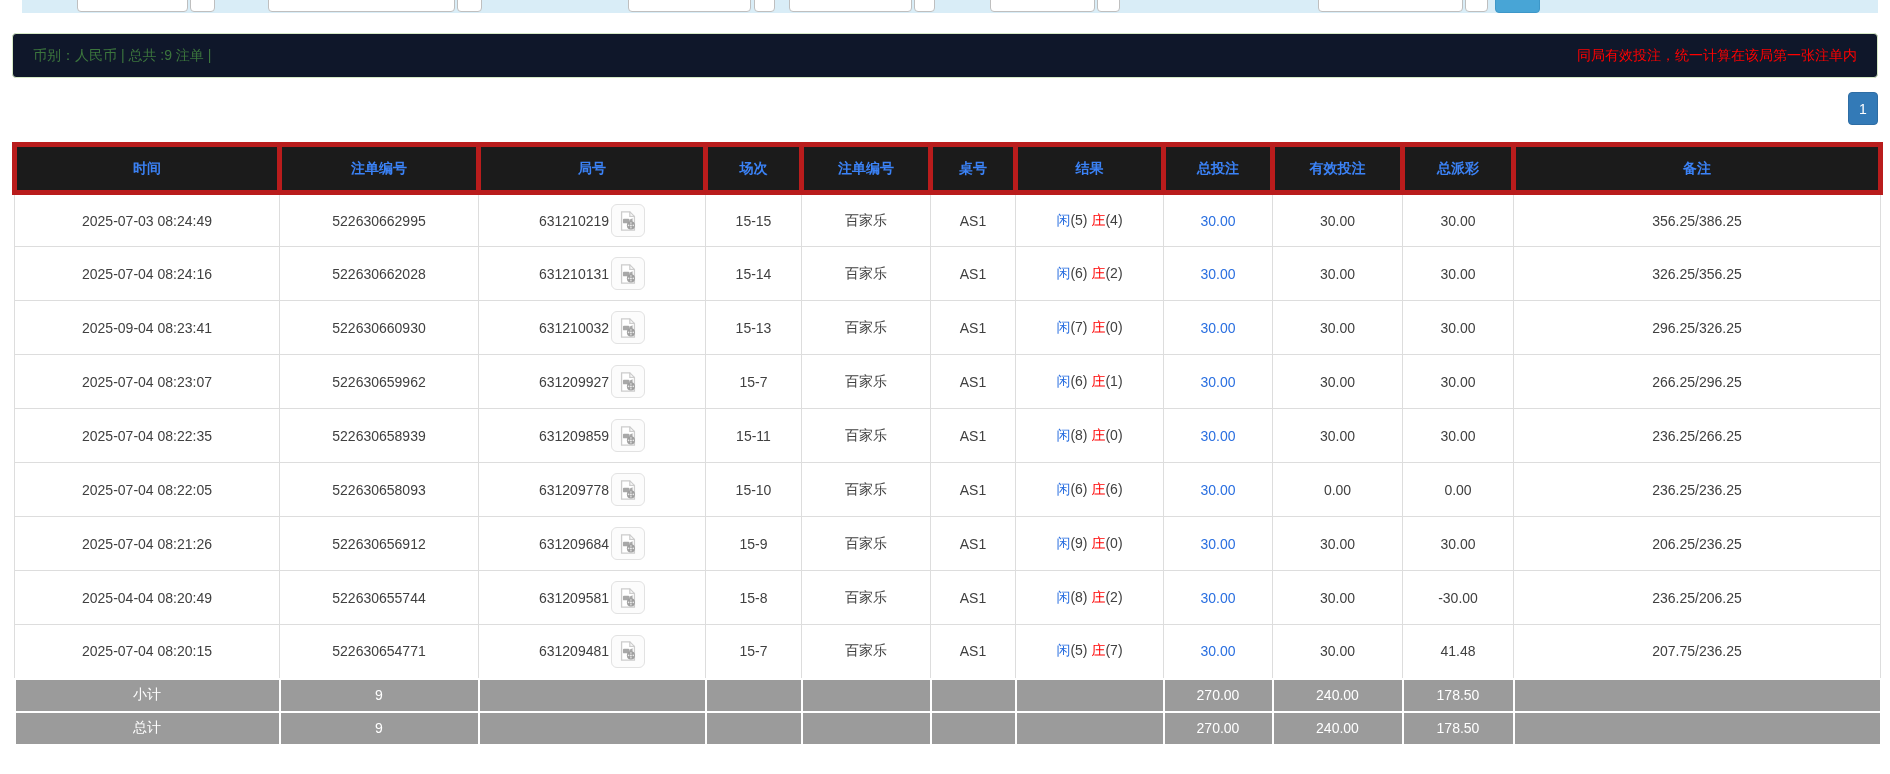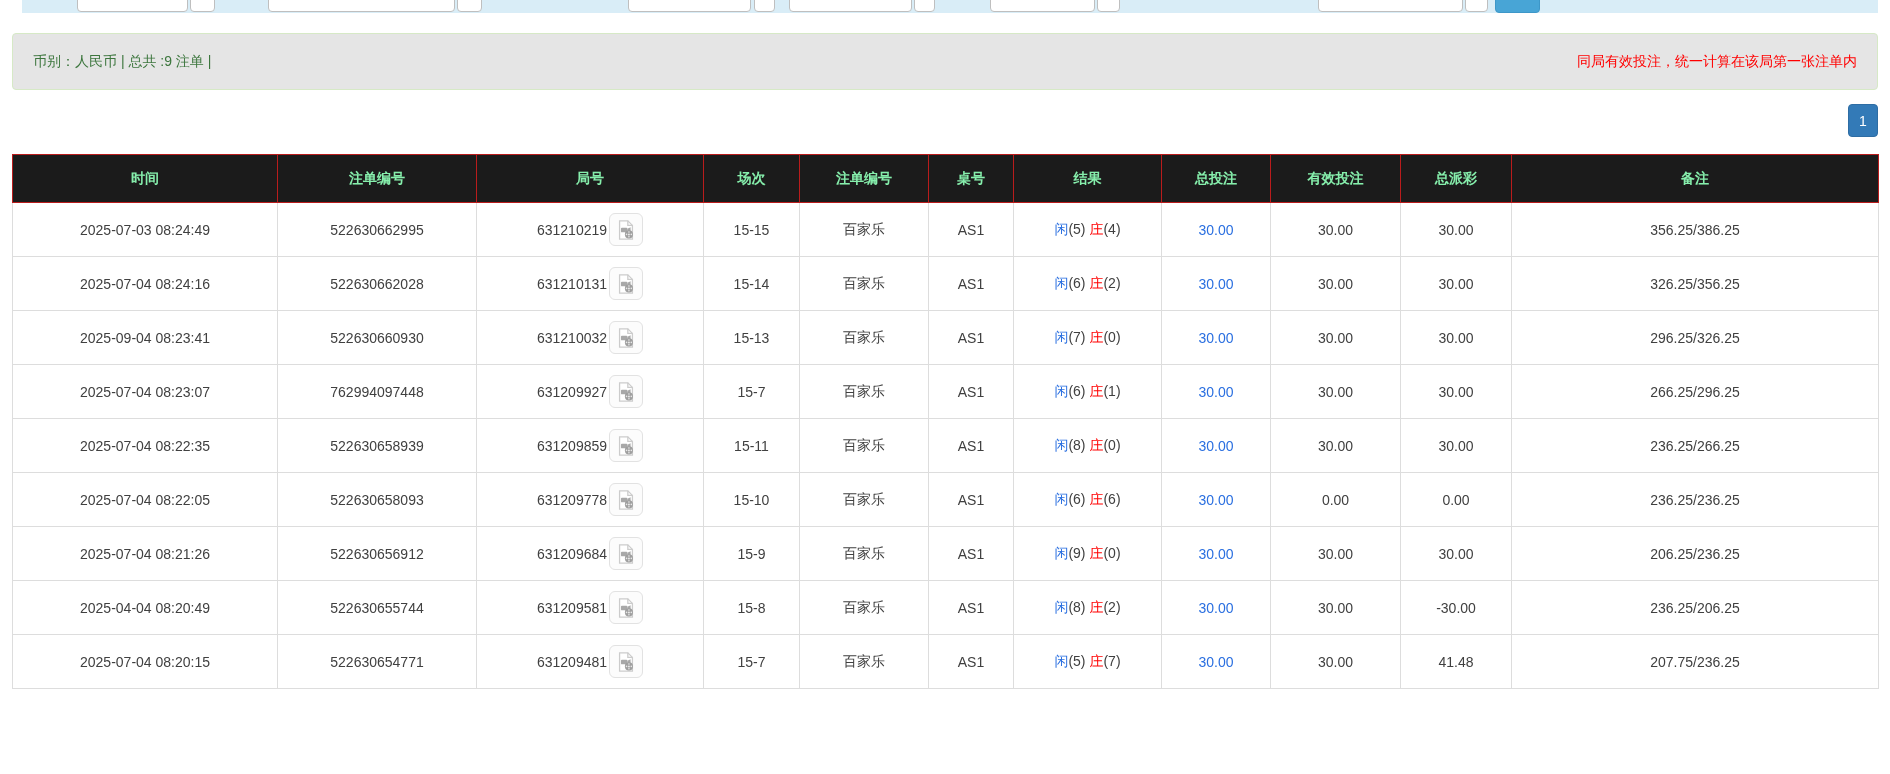--- a/index.html
+++ b/index.html
@@ -32,22 +32,22 @@
     position: absolute;
     top: -14px; height: 27px;
     background: #48a5d6;
     border: 1px solid #3d97c8;
     border-radius: 4px;
   }
 
   
   .alert {
     margin: 20px 12px 0 12px;
-    height: 57px;
-    background: #e5e5e5;
+    height: 45px;
+    background: #0f172a;
     border: 1px solid #d6e9c6;
     border-radius: 4px;
     display: flex;
     align-items: center;
     justify-content: space-between;
     padding: 0 20px;
   }
   .alert .summary { color: #3c763d; }
   .alert .note { color: #ff0000; }
 
@@ -70,24 +70,24 @@
 
   
   table.bets {
     margin: 17px 12px 0 12px;
     width: 1866px;
     border-collapse: collapse;
     table-layout: fixed;
   }
   table.bets th {
     background: #1b1b1b;
-    color: #86efac;
+    color: #3b82f6;
     font-weight: bold;
     height: 48px;
-    border: 1px solid #b91c1c;
+    border: 5px solid #b91c1c;
     text-align: center;
     font-size: 14px;
   }
   table.bets td {
     height: 54px;
     border: 1px solid #ddd;
     text-align: center;
     background: #fff;
     color: #404040;
     vertical-align: middle;
@@ -280,21 +280,21 @@
       <span class="red-txt">庄</span><span>(0)</span>
     </td>
     <td><a class="bet-link">30.00</a></td>
     <td>30.00</td>
     <td>30.00</td>
     <td>296.25/326.25</td>
   </tr>
 
   <tr>
     <td>2025-07-04 08:23:07</td>
-    <td>762994097448</td>
+    <td>522630659962</td>
     <td>
       <span class="round-cell">
         <span>631209927</span>
         <button class="video-btn">
           <span style="display:inline-flex;">
             <svg width="22" height="22" viewBox="0 0 24 24">
               <path d="M5 2 h9 l5 5 v15 H5 z" fill="#ffffff" stroke="#cccccc" stroke-width="1.4"></path>
               <path d="M14 2 v5 h5" fill="none" stroke="#cccccc" stroke-width="1.4"></path>
               <rect x="6.5" y="9.5" width="7" height="5" rx="1" fill="#a8a8a8"></rect>
               <path d="M13.5 10.5 L17 9 v6 l-3.5 -1.5 z" fill="#a8a8a8"></path>
@@ -501,15 +501,41 @@
       <span class="blue-txt">闲</span><span>(5)</span>
       <span class="red-txt">庄</span><span>(7)</span>
     </td>
     <td><a class="bet-link">30.00</a></td>
     <td>30.00</td>
     <td>41.48</td>
     <td>207.75/236.25</td>
   </tr>
 </tbody>
   <tfoot id="table-footer">
-
+  <tr class="totals">
+    <td>小计</td>
+    <td>9</td>
+    <td></td>
+    <td></td>
+    <td></td>
+    <td></td>
+    <td></td>
+    <td>270.00</td>
+    <td>240.00</td>
+    <td>178.50</td>
+    <td></td>
+  </tr>
+
+  <tr class="totals">
+    <td>总计</td>
+    <td>9</td>
+    <td></td>
+    <td></td>
+    <td></td>
+    <td></td>
+    <td></td>
+    <td>270.00</td>
+    <td>240.00</td>
+    <td>178.50</td>
+    <td></td>
+  </tr>
 </tfoot>
 </table>
 
 </body></html>

